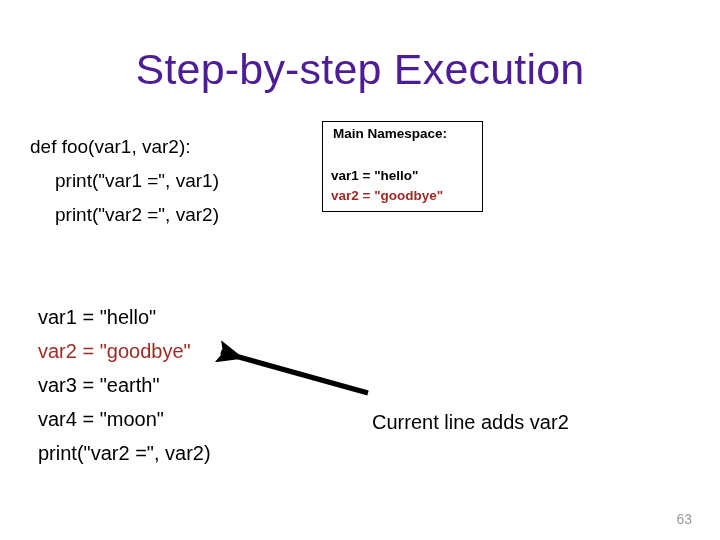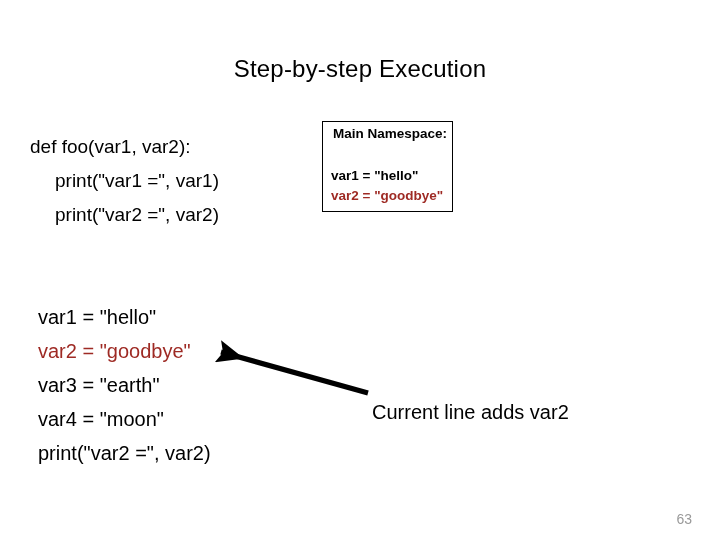--- a/index.html
+++ b/index.html
@@ -17,25 +17,25 @@
     color: #000000;
   }
 
   
   #slide-title {
     position: absolute;
     left: 0;
     top: 48px;
     width: 720px;
     text-align: center;
-    font-size: 24px;
+    font-size: 43px;
     font-weight: 400;
     line-height: 42px;
     letter-spacing: 0.2px;
-    color: #000000;
+    color: #4c1d95;
     white-space: nowrap;
   }
 
   
   #func-def-block {
     position: absolute;
     left: 30px;
     top: 130px;
     font-size: 19px;
     line-height: 34px;
@@ -46,21 +46,21 @@
   }
   .code-line.indent-1 {
     padding-left: 25px;
   }
 
   
   #namespace-box {
     position: absolute;
     left: 322px;
     top: 121px;
-    width: 131px;
+    width: 161px;
     height: 91px;
     border: 1.6px solid #000000;
     box-sizing: border-box;
     background: #ffffff;
   }
   #namespace-title {
     position: absolute;
     left: 10px;
     top: 3px;
     font-size: 13.5px;
@@ -109,21 +109,21 @@
     top: 338px;
     width: 180px;
     height: 70px;
     pointer-events: none;
   }
 
   
   #arrow-caption {
     position: absolute;
     left: 372px;
-    top: 398px;
+    top: 408px;
     font-size: 20px;
     line-height: 28px;
     color: #000000;
     white-space: nowrap;
   }
 
   
   #page-number {
     position: absolute;
     right: 28px;

